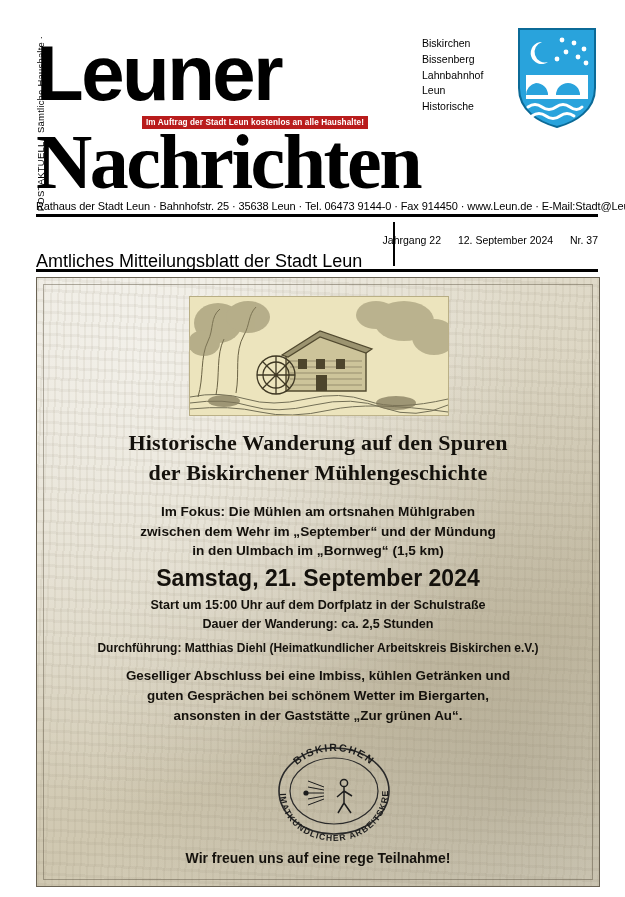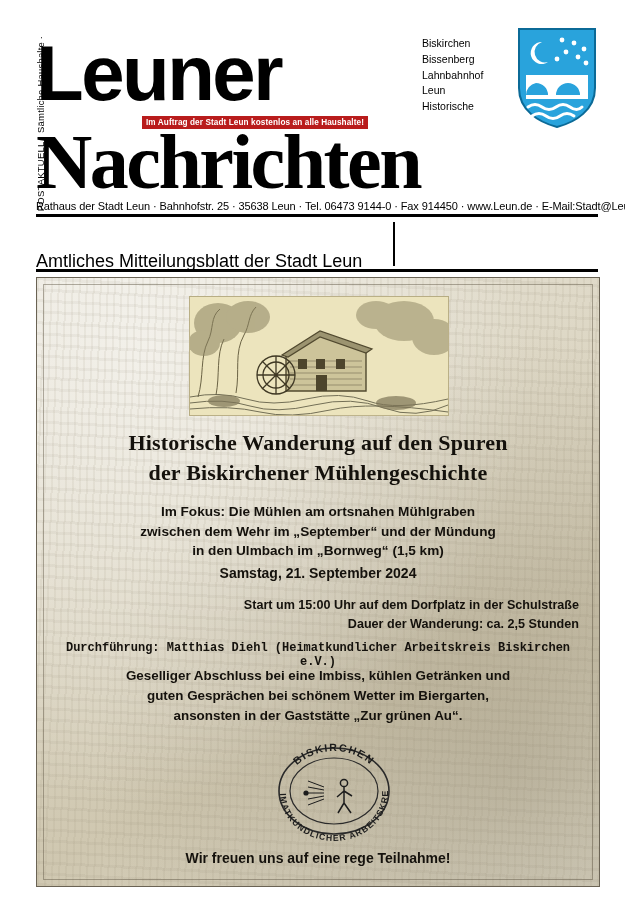--- a/index.html
+++ b/index.html
@@ -217,36 +217,34 @@
     top: 150px;
   }
 
   .focus {
     font-size: 13.6px;
     font-weight: bold;
     line-height: 1.45;
     top: 224px;
   }
   .date {
-    font-size: 14px;
+    font-size: 23px;
     font-weight: bold;
     top: 287px;
   }
   .start {
     font-size: 12.6px;
     font-weight: bold;
     line-height: 1.5;
     top: 318px;
-    text-align: right;
   }
   .durch {
     font-size: 12px;
     font-weight: bold;
     top: 363px;
-    font-family: Liberation Mono, monospace;
   }
   .abschluss {
     font-size: 13.4px;
     font-weight: bold;
     line-height: 1.5;
     top: 388px;
   }
   .closing {
     font-size: 14px;
     font-weight: bold;
@@ -313,20 +311,25 @@
       </svg>
     </div>
   </div>
 
   <div class="addr">Rathaus der Stadt Leun · Bahnhofstr. 25 · 35638 Leun · Tel. 06473 9144-0 · Fax 914450 · www.Leun.de · E-Mail:Stadt@Leun.de</div>
   <div class="rule-thick rule1"></div>
 
   <div class="band">
     <div class="band-title">Amtliches Mitteilungsblatt der Stadt Leun</div>
     <div class="band-divider"></div>
+    <div class="band-meta">
+      <span>Jahrgang 22</span>
+      <span>12. September 2024</span>
+      <span>Nr. 37</span>
+    </div>
   </div>
   <div class="rule-thick rule2"></div>
 
   <div class="poster">
     <div class="poster-inner"></div>
 
     <div class="illus">
       <svg width="258" height="118" viewBox="0 0 258 118">
         <rect width="258" height="118" fill="none"></rect>
 

